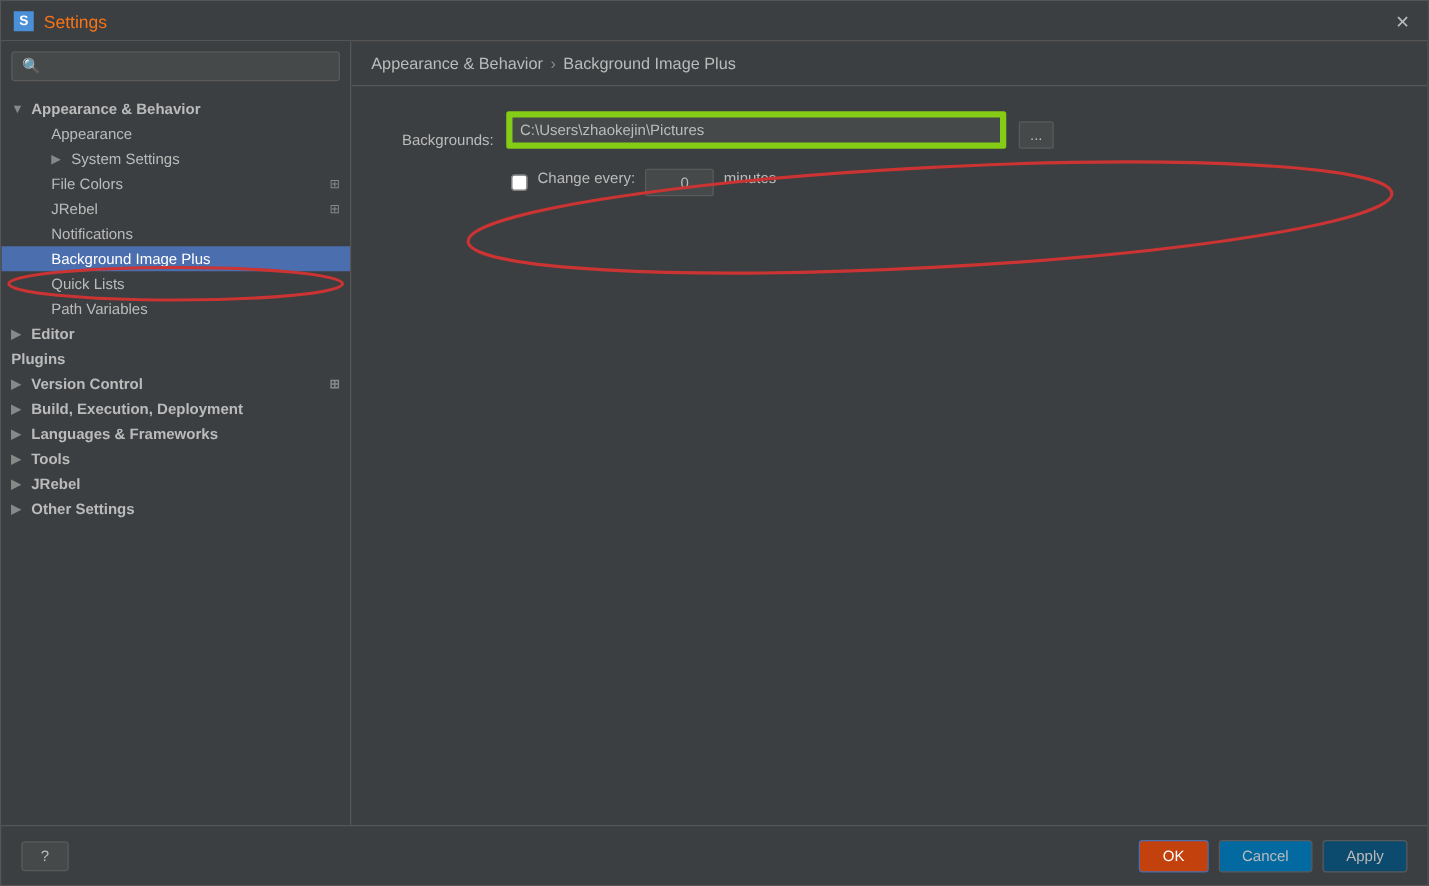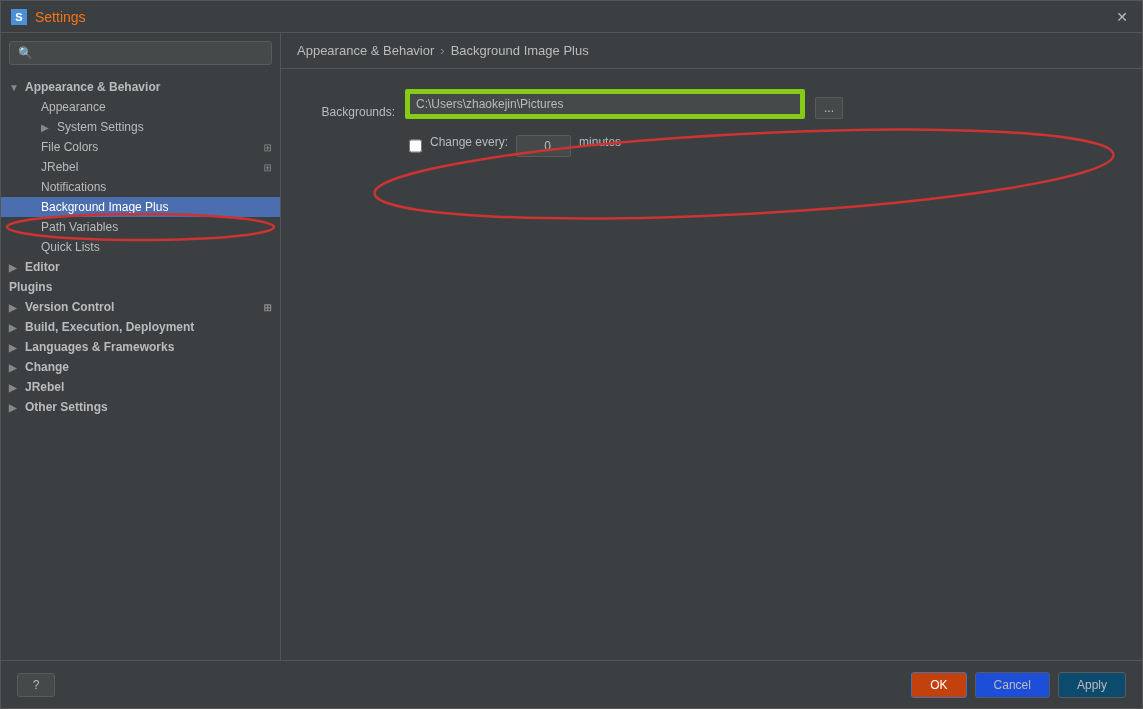--- a/index.html
+++ b/index.html
@@ -241,21 +241,21 @@
       font-size: 12px;
       cursor: pointer;
       border: 1px solid #5a5a5a;
     }
     .btn-primary {
       background: #c2410c;
       border-color: #4b6eaf;
       color: #fff;
     }
     .btn-secondary {
-      background: #1d4ed8;
+      background: #0369a1;
       color: #bbb;
     }
     .btn-apply {
       background: #0c4a6e;
       color: #bbb;
       border-color: #5a5a5a;
     }
     
     ::-webkit-scrollbar { width: 8px; background: #3c3f41; }
     ::-webkit-scrollbar-thumb { background: #555; border-radius: 4px; }
@@ -301,24 +301,24 @@
           <span>JRebel</span>
           <span style="margin-left:auto;font-size:10px;color:#888;">⊞</span>
         </div>
         <div class="nav-item child">
           <span>Notifications</span>
         </div>
         <div class="nav-item child selected">
           <span>Background Image Plus</span>
         </div>
         <div class="nav-item child">
+          <span>Quick Lists</span>
+        </div>
+        <div class="nav-item child">
           <span>Path Variables</span>
-        </div>
-        <div class="nav-item child">
-          <span>Quick Lists</span>
         </div>
 
 
         <div class="nav-item section-header clickable">
           <span class="triangle">▶</span>
           <span>Editor</span>
         </div>
 
         <div class="nav-item section-header clickable">
           <span>Plugins</span>
@@ -335,21 +335,21 @@
           <span>Build, Execution, Deployment</span>
         </div>
 
         <div class="nav-item section-header clickable">
           <span class="triangle">▶</span>
           <span>Languages &amp; Frameworks</span>
         </div>
 
         <div class="nav-item section-header clickable">
           <span class="triangle">▶</span>
-          <span>Change</span>
+          <span>Tools</span>
         </div>
 
         <div class="nav-item section-header clickable">
           <span class="triangle">▶</span>
           <span>JRebel</span>
         </div>
 
         <div class="nav-item section-header clickable">
           <span class="triangle">▶</span>
           <span>Other Settings</span>

